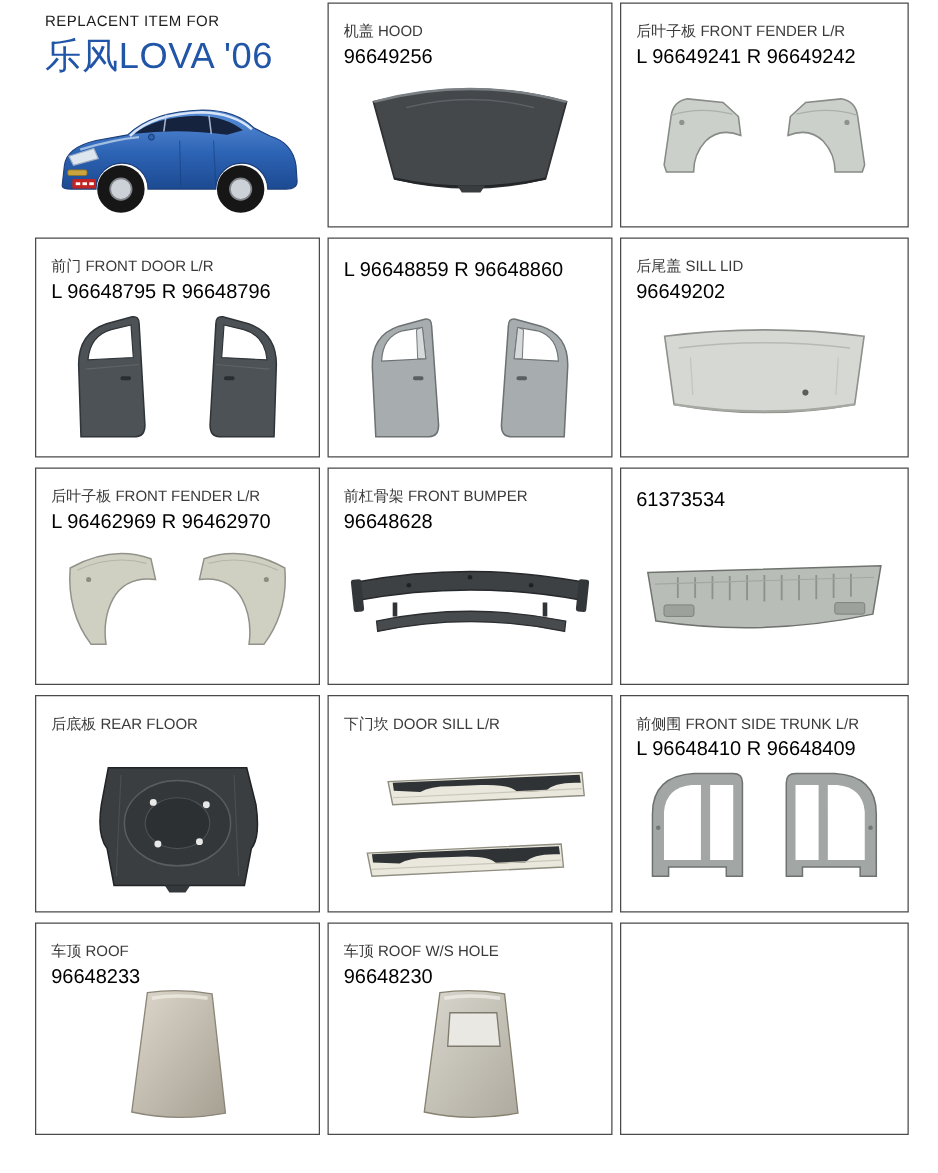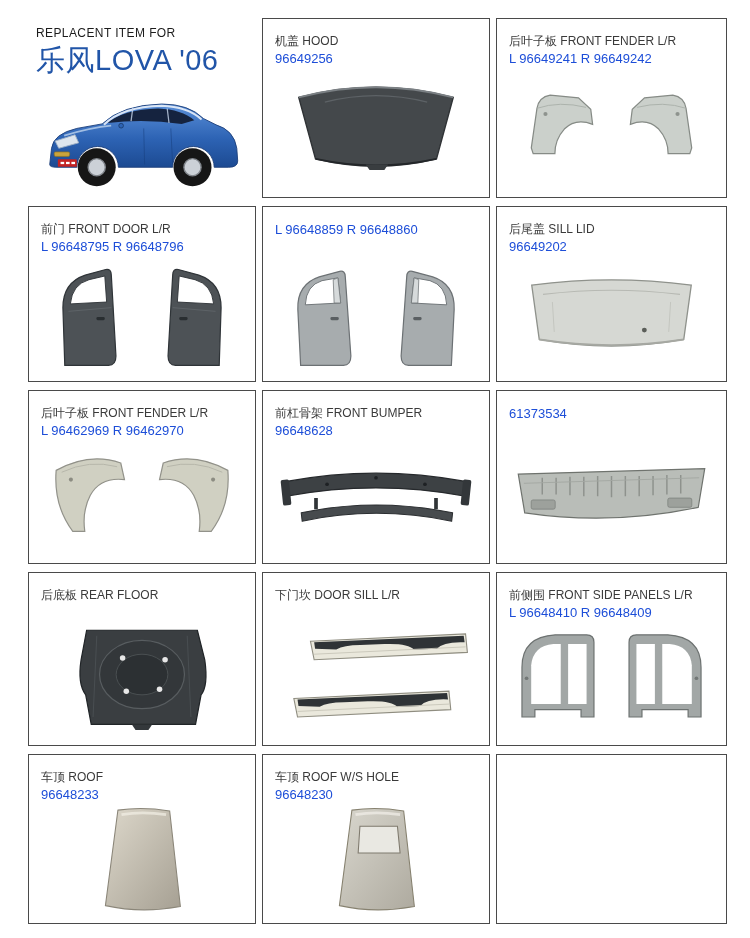--- a/index.html
+++ b/index.html
@@ -1,30 +1,30 @@
 <!DOCTYPE html>
 <html><head>
 <meta charset="utf-8">
 <style>
   html,body{margin:0;padding:0;background:#fff;}
   body{width:750px;height:938px;position:relative;font-family:"Liberation Sans",sans-serif;color:#3a3a3a;}
   .grid{
-    position:absolute;left:28px;top:18px;width:636px;
+    position:absolute;left:28px;top:2px;width:636px;
     display:grid;
     grid-template-columns:228px 228px 231px;
     grid-template-rows:180px 176px 174px 174px 170px;
     column-gap:6px;row-gap:8px;
   }
   .cell{
     border:1px solid #4a4a4a;background:#fff;position:relative;
     padding:14px 12px 4px;box-sizing:border-box;overflow:hidden;
   }
   .cell.intro{border:none;padding:8px 8px 0 8px;}
   .part-title{font-size:12px;line-height:1.45;color:#3a3a3a;white-space:nowrap;}
-  .part-number{font-size:13px;line-height:1.45;color:#1d4ed8;white-space:nowrap;}
+  .part-number{font-size:16px;line-height:1.45;color:#000000;white-space:nowrap;}
   .art{position:absolute;left:6px;right:6px;top:48px;bottom:4px;
        display:flex;align-items:center;justify-content:center;}
   .art svg{width:100%;height:100%;}
   .intro-sub{font-size:12px;color:#1c1c1c;letter-spacing:.4px;}
   .intro-title{font-size:29px;font-weight:normal;color:#2155a8;letter-spacing:.5px;margin-top:1px;}
   .car-art{position:absolute;left:2px;right:4px;top:58px;bottom:0;}
   .car-art svg{width:100%;height:100%;}
 </style>
 </head>
 <body>
@@ -226,21 +226,21 @@
             <path d="M10 26 L174 18" stroke="#c9c7ba" stroke-width="1"></path>
           </g>
         </defs>
         <use href="#sl" transform="translate(38 10)"></use>
         <use href="#sl" transform="translate(20 72)"></use>
       </svg>
     </div>
   </div>
 
   <div class="cell">
-    <div class="part-title">前侧围 FRONT SIDE PANELS L/R</div>
+    <div class="part-title">前侧围 FRONT SIDE TRUNK L/R</div>
     <div class="part-number">L 96648410 R 96648409</div>
     <div class="art">
       <svg viewBox="0 0 230 130" preserveAspectRatio="xMidYMid meet">
         <defs>
           <g id="fsp">
             <path d="M18 104 L18 50 Q18 17 54 15 L88 15 Q96 15 96 23 L96 104 L82 104 L82 96 L32 96 L32 104 Z" fill="#a2a7a6" stroke="#6d7271" stroke-width="1.3"></path>
             <path d="M28 48 Q30 27 52 25 L60 25 L60 90 L28 90 Z" fill="#ffffff"></path>
             <path d="M68 25 L88 25 L88 90 L68 90 Z" fill="#ffffff"></path>
             <circle cx="24" cy="60" r="2" fill="#73787 7" opacity="0"></circle>
             <circle cx="23" cy="62" r="2" fill="#737877"></circle>

